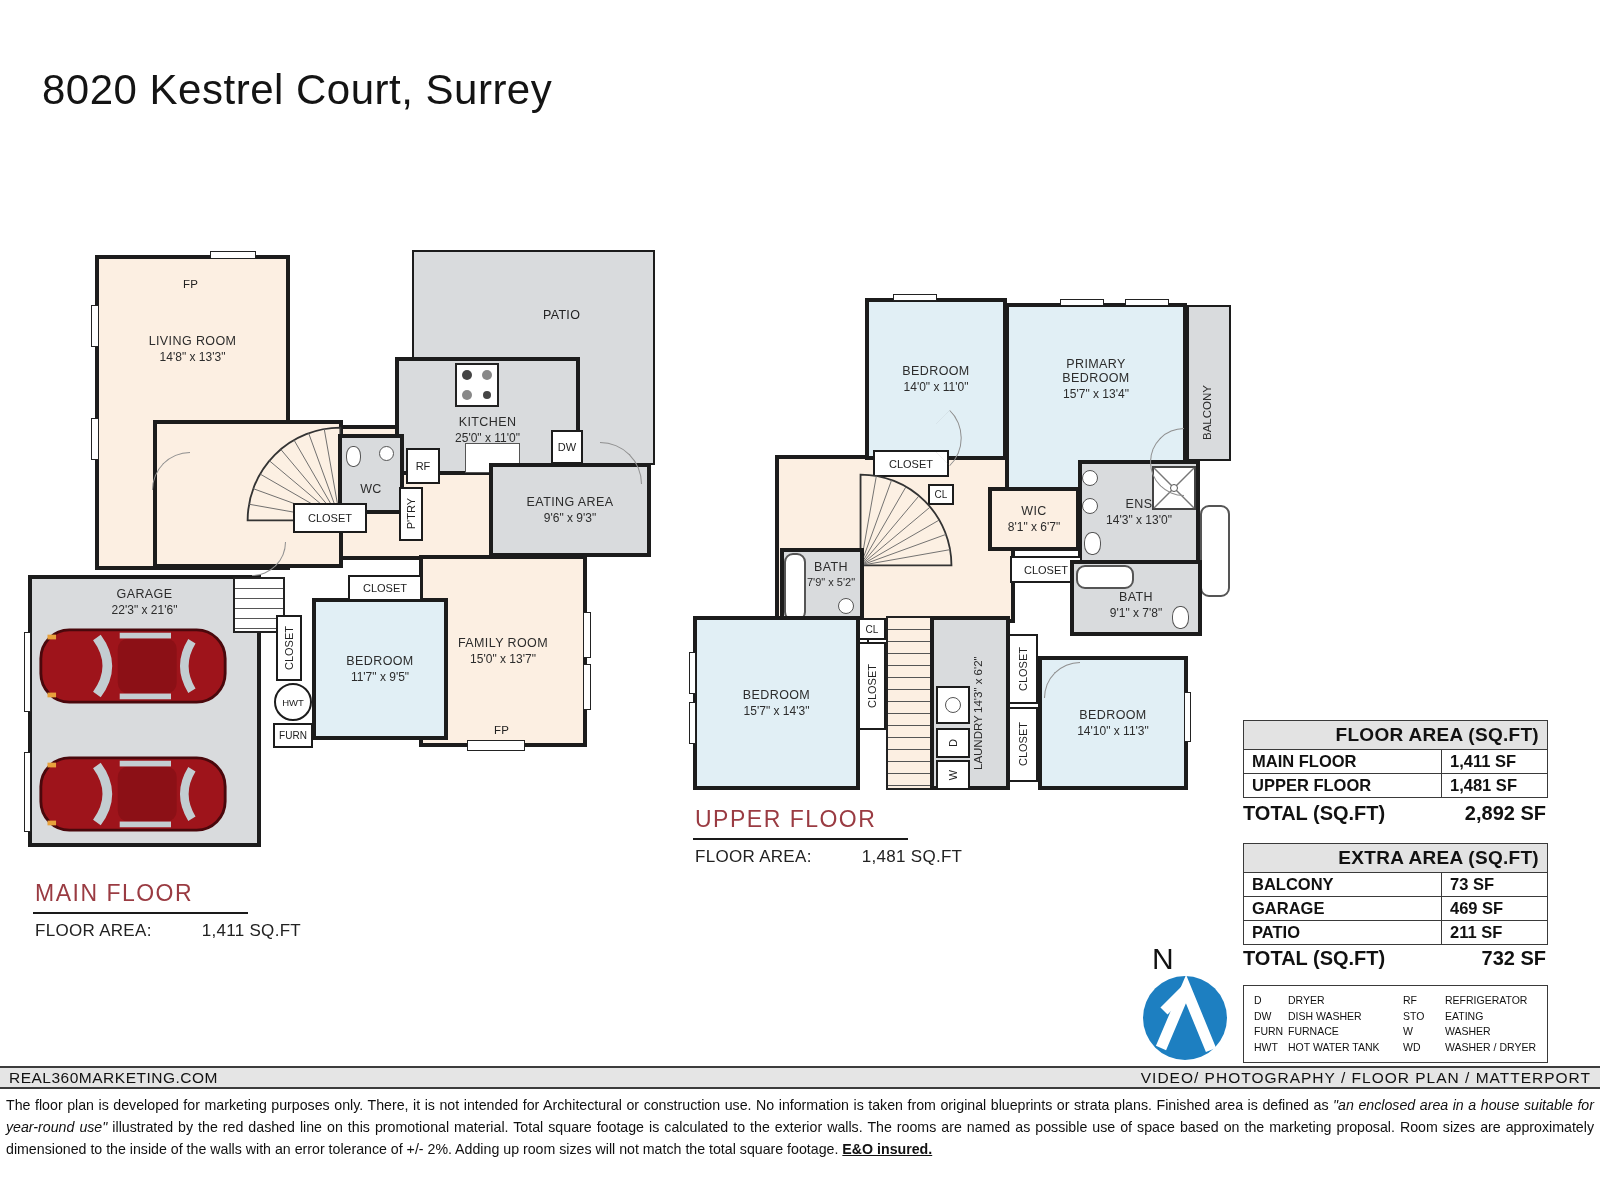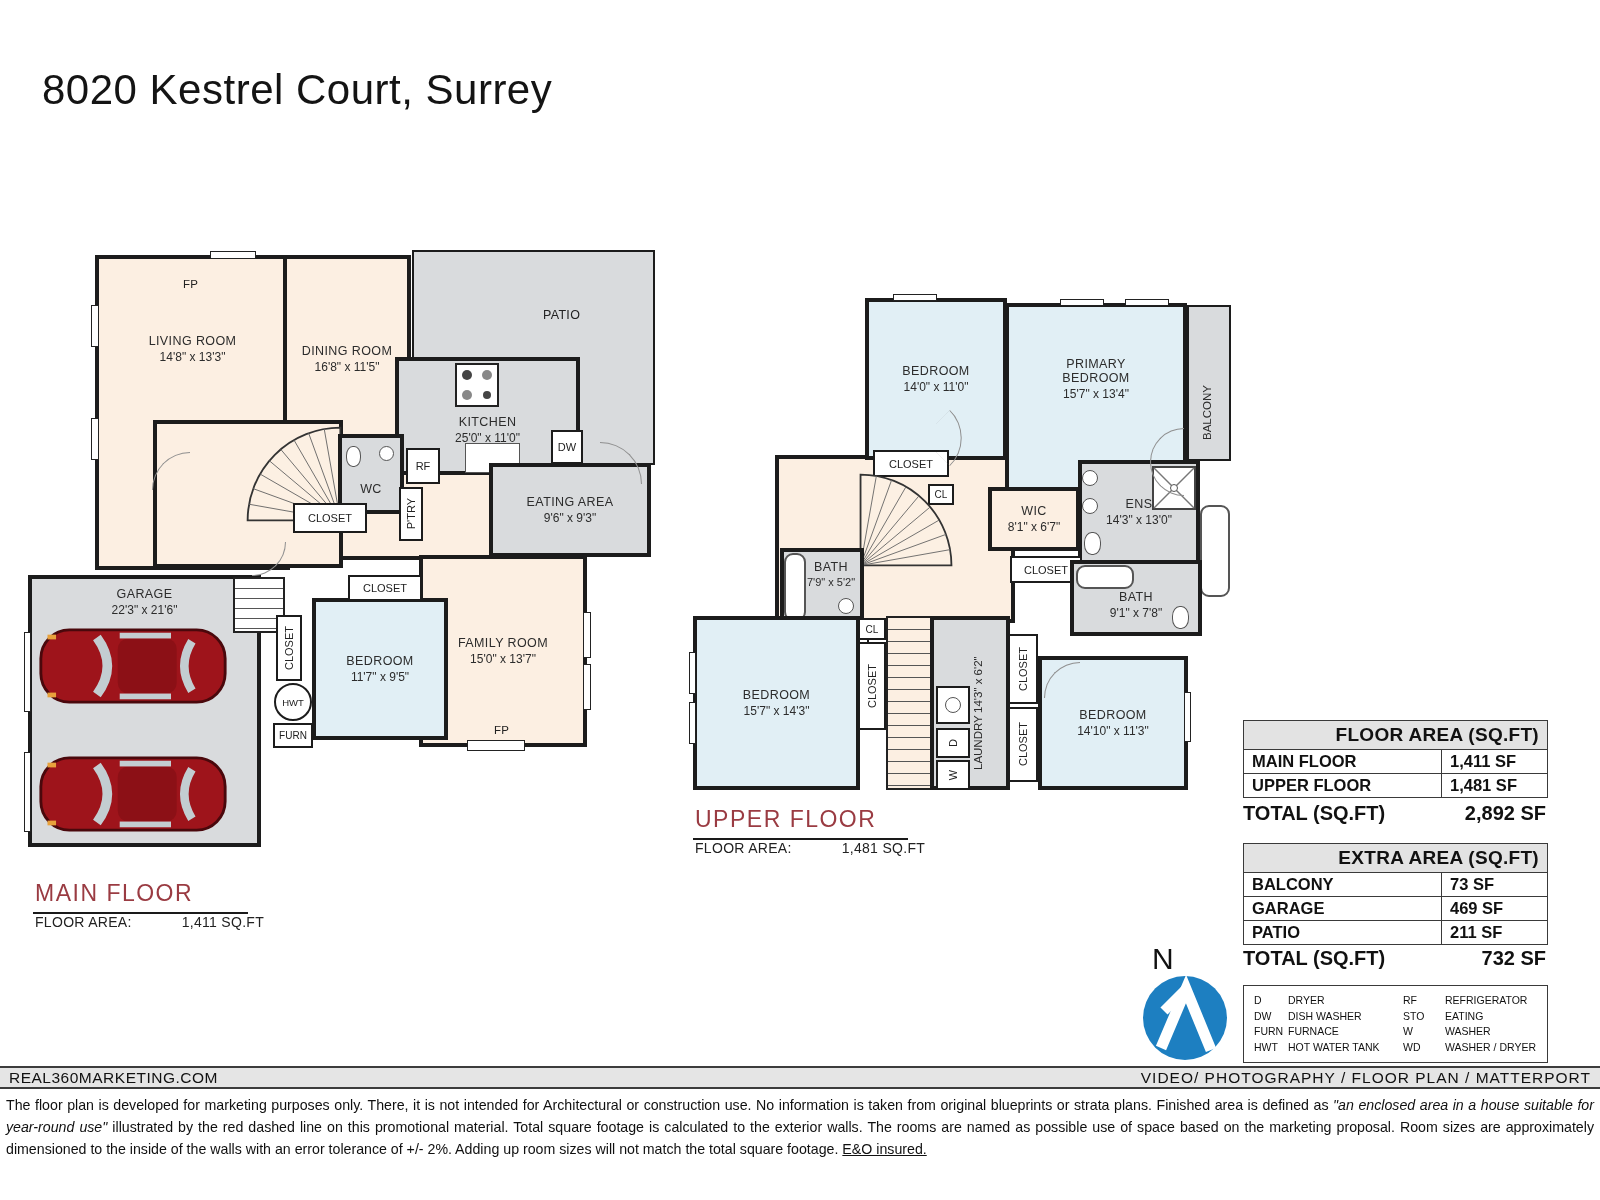--- a/index.html
+++ b/index.html
@@ -28,21 +28,21 @@
   .st-v{background:repeating-linear-gradient(180deg,#fcefe2 0 11px,#555 11px 12px)}
   .tub{position:absolute;background:#fff;border:2px solid #555;border-radius:9px}
   .toilet{position:absolute;background:#fff;border:1.5px solid #555;border-radius:45%}
   .sinkc{position:absolute;background:#fff;border:1.5px solid #555;border-radius:50%}
   .fan{position:absolute}
   .svgbox{position:absolute}
 
   
   .floorhead{position:absolute}
   .fh-title{font-size:23px;font-weight:500;color:#9a3b42;letter-spacing:1.5px;width:215px;padding:0 0 5px 2px;border-bottom:2.5px solid #1a1a1a}
-  .fh-area{display:flex;margin-top:0;font-size:14px;color:#222;letter-spacing:.3px;padding-left:2px}
+  .fh-area{display:flex;margin-top:7px;font-size:17px;color:#222;letter-spacing:.3px;padding-left:2px}
   .fh-area .val{margin-left:50px}
 
   
   .tbl{position:absolute;width:305px;border:1.5px solid #3a3a3a;background:#fff}
   .tbl-h{background:#e3e3e3;border-bottom:1.5px solid #3a3a3a;font-size:19px;font-weight:700;text-align:right;padding:3px 8px;letter-spacing:.3px;color:#111}
   .tbl-r{display:flex;border-bottom:1px solid #3a3a3a;font-size:16.5px;font-weight:600;color:#111}
   .tbl-r.last{border-bottom:none}
   .tbl-l{flex:1;padding:2px 8px;border-right:1px solid #3a3a3a}
   .tbl-v{width:105px;text-align:left;padding:2px 8px}
   .total{position:absolute;width:305px;display:flex;justify-content:space-between;font-size:20px;font-weight:700;color:#111}
@@ -58,41 +58,37 @@
 
   
   .n-label{position:absolute;font-size:30px;font-weight:500;color:#111}
 
   
   .bar{position:absolute;left:0;top:1066px;width:1600px;height:23px;background:#e5e5e5;border-top:2px solid #3c3c3c;border-bottom:2px solid #3c3c3c;display:flex;justify-content:space-between;align-items:center;padding:0 9px;font-size:15.5px;color:#111}
   .bar .l{font-weight:500;letter-spacing:.5px}
   .bar .r{letter-spacing:1px}
   .disc{position:absolute;left:6px;top:1094px;width:1588px;font-size:14.2px;line-height:1.55;color:#101010;text-align:justify}
   .it{font-style:italic}
-  .bu{font-weight:400;text-decoration:underline}
+  .bu{font-weight:700;text-decoration:underline}
 </style>
 </head>
 <body>
 
 <div class="canvas">
 
   <div class="title">8020 Kestrel Court, Surrey</div>
 
   <div class="room cream" style="left:338px;top:425px;width:165px;height:135px"></div>
 
   <div class="room cream" style="left:95px;top:255px;width:195px;height:315px;justify-content:flex-start;padding-top:75px">
     <div class="rname">LIVING ROOM</div>
     <div class="rdims">14'8" x 13'3"</div>
   </div>
   <div class="plain" style="left:183px;top:278px">FP</div>
 
-  <div class="room cream" style="left:283px;top:255px;width:128px;height:208px">
-    <div class="rname">DINING ROOM</div>
-    <div class="rdims">16'8" x 11'5"</div>
-  </div>
 
   <div class="room gray thin" style="left:412px;top:250px;width:243px;height:215px"></div>
   <div class="plain" style="left:543px;top:308px;font-size:12.5px">PATIO</div>
 
   <div class="room gray" style="left:395px;top:357px;width:185px;height:118px;padding-top:28px">
     <div class="rname">KITCHEN</div>
     <div class="rdims">25'0" x 11'0"</div>
   </div>
   <svg class="svgbox" style="left:455px;top:363px" width="44" height="44" viewBox="0 0 44 44">
     <rect x="1" y="1" width="42" height="42" fill="#fff" stroke="#222" stroke-width="2"></rect>

